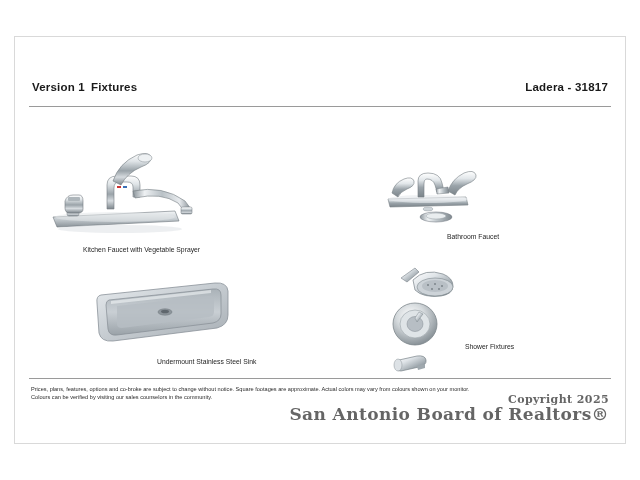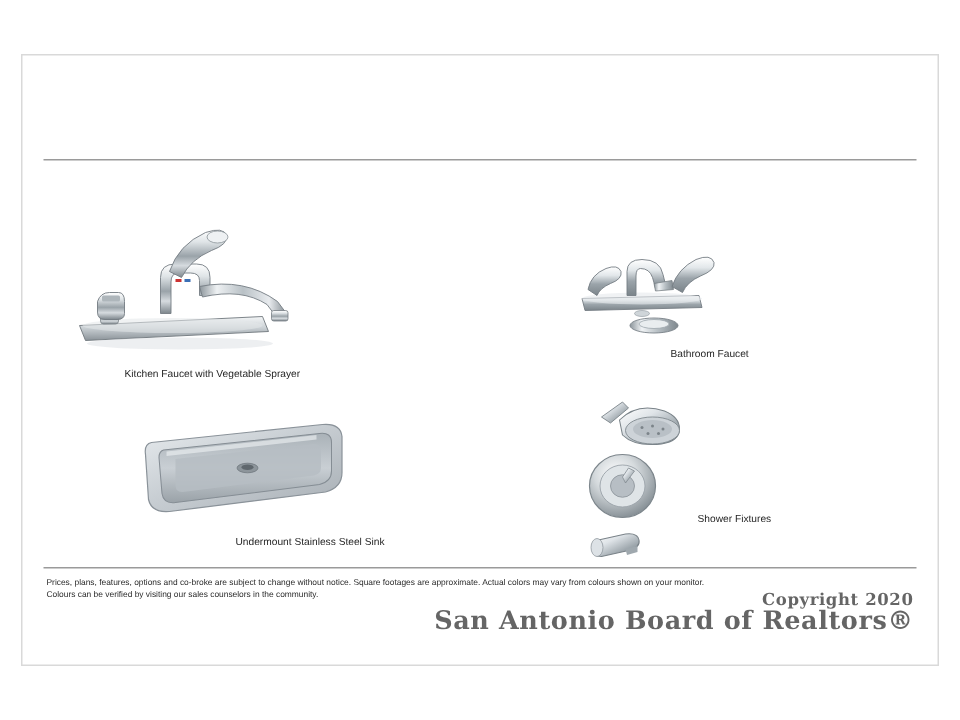--- a/index.html
+++ b/index.html
@@ -123,20 +123,26 @@
   }
 
   svg { display: block; }
 </style>
 </head>
 <body>
 
 <div class="page">
   <div class="sheet">
 
+    <div class="header">
+      <div class="header-title">
+        <span class="ver">Version 1</span><span>Fixtures</span>
+      </div>
+      <div class="header-right">Ladera - 31817</div>
+    </div>
     <div class="rule"></div>
 
     <div class="fig" style="left:30px; top:108px;">
       <svg width="180" height="95" viewBox="0 0 180 95">
         <defs>
           <linearGradient id="chromeV" x1="0" y1="0" x2="0" y2="1">
             <stop offset="0%" stop-color="#ffffff"></stop>
             <stop offset="25%" stop-color="#dfe4e7"></stop>
             <stop offset="55%" stop-color="#9aa3a9"></stop>
             <stop offset="75%" stop-color="#d6dbdf"></stop>
@@ -288,18 +294,18 @@
     </div>
     <div class="caption cap-shower">Shower Fixtures</div>
 
     <div class="rule-bottom"></div>
     <div class="disclaimer">
       <div>Prices, plans, features, options and co-broke are subject to change without notice. Square footages are approximate. Actual colors may vary from colours shown on your monitor.</div>
       <div>Colours can be verified by visiting our sales counselors in the community.</div>
     </div>
 
     <div class="watermark">
-      <div class="wm1">Copyright 2020</div>
+      <div class="wm1">Copyright 2025</div>
       <div class="wm2">San Antonio Board of Realtors®</div>
     </div>
 
   </div>
 </div>
 
 </body></html>

